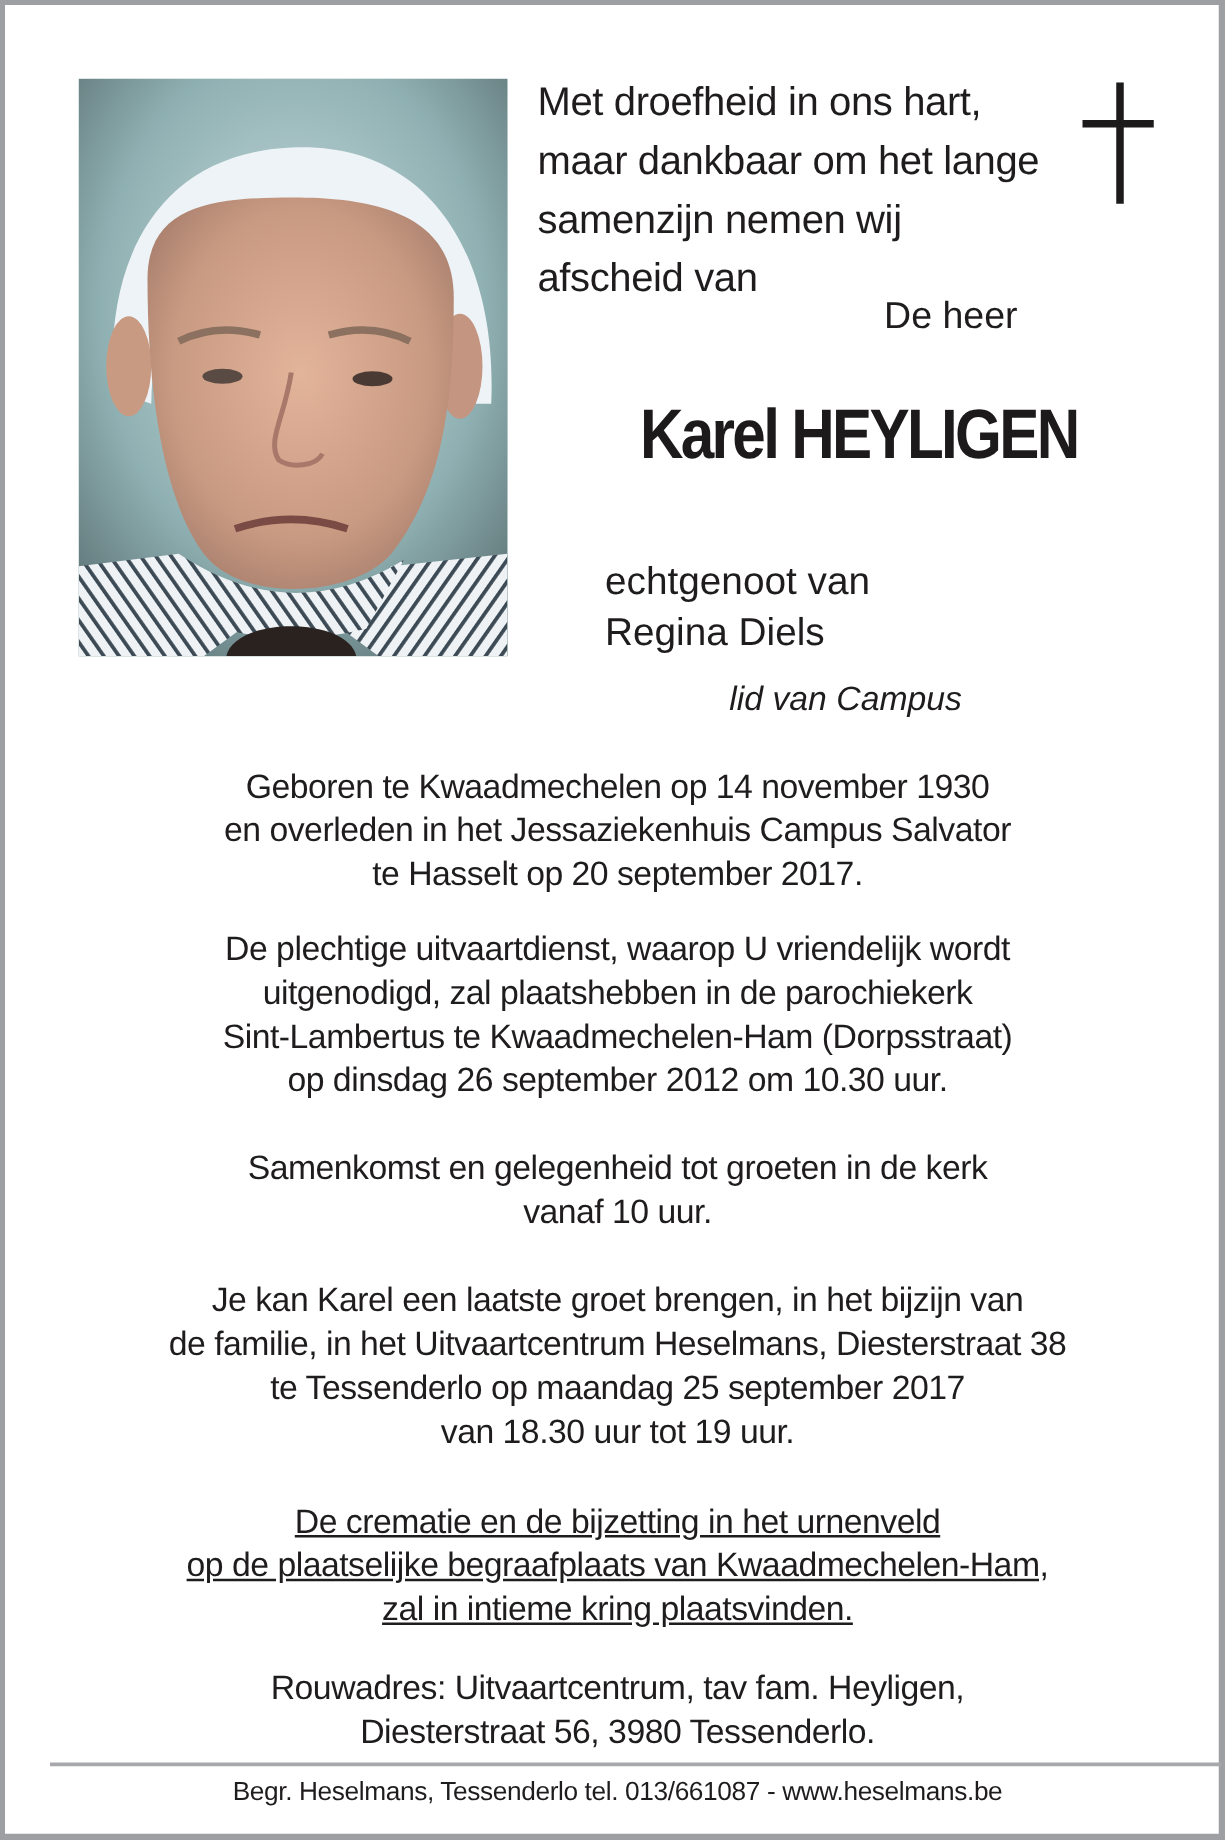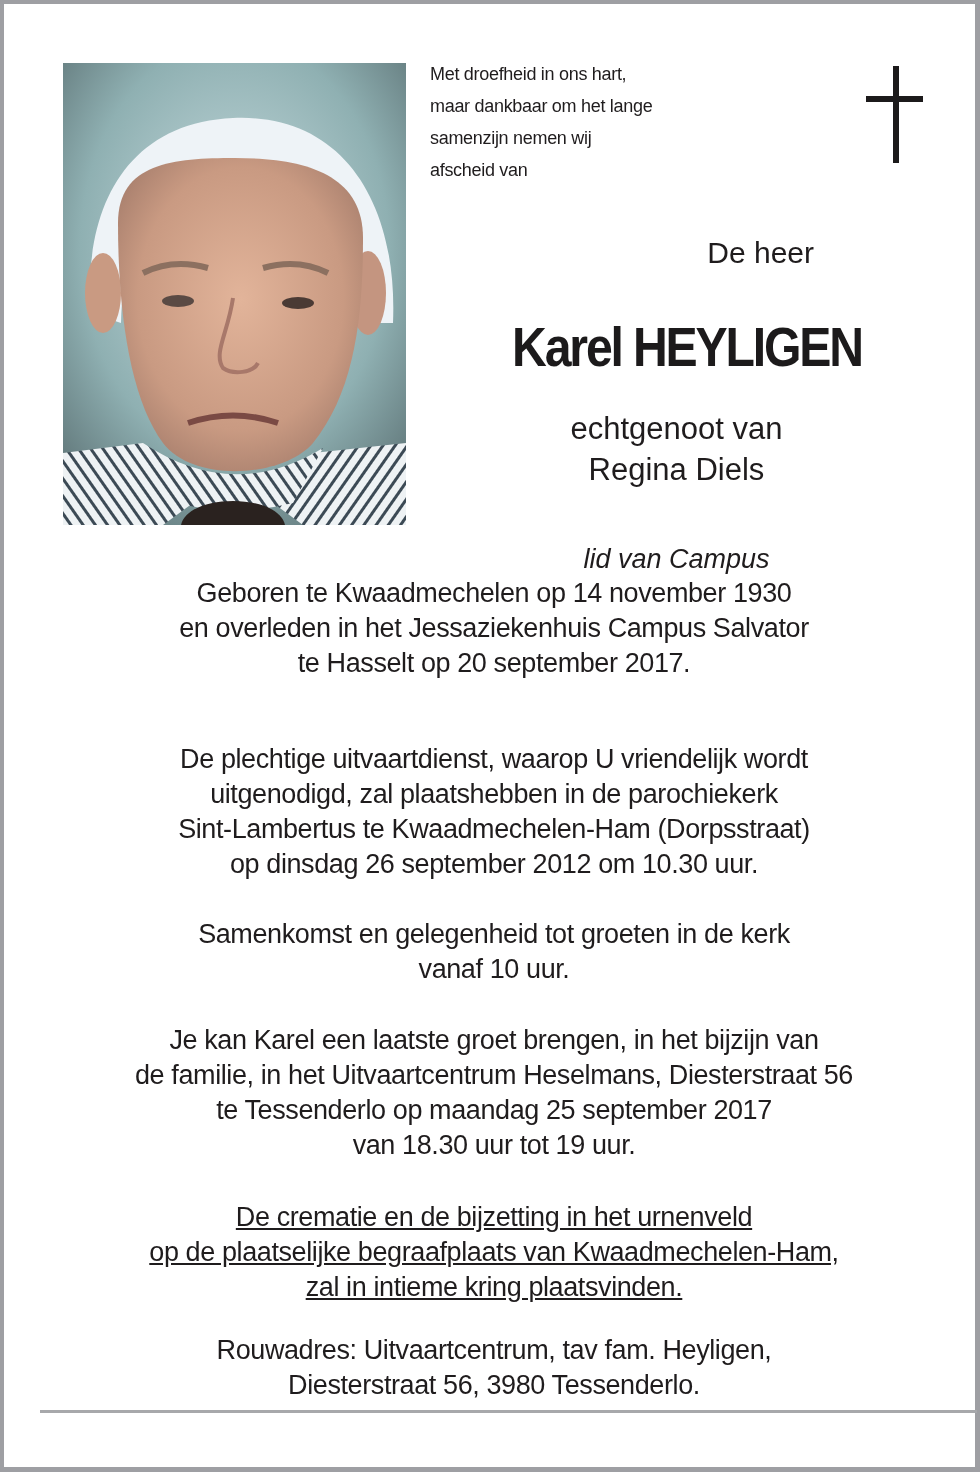--- a/index.html
+++ b/index.html
@@ -21,22 +21,22 @@
       position: absolute;
       left: 59px; top: 59px;
       width: 343px; height: 462px;
       overflow: hidden;
       background: #7e9c9e;
     }
     .photo svg { display: block; }
     .intro {
       position: absolute;
       left: 426px; top: 54px;
-      font-size: 18px;
-      line-height: 32px;
+      font-size: 32px;
+      line-height: 47px;
       letter-spacing: -0.3px;
       white-space: pre-line;
     }
     .cross {
       position: absolute;
       left: 862px; top: 62px;
       width: 60px; height: 98px;
     }
     .cross .v { position: absolute; left: 27px; top: 0; width: 6px; height: 97px; background: #1c1a1b; }
     .cross .h { position: absolute; left: 0; top: 30px; width: 57px; height: 6px; background: #1c1a1b; }
@@ -52,22 +52,21 @@
       text-align: center;
       font-size: 56px;
       font-weight: bold;
       letter-spacing: -2.5px;
       transform: scaleX(0.86);
       transform-origin: center;
       color: #1c1a1b;
     }
     .spouse {
       position: absolute;
-      left: 480px; width: 385px; top: 404px;
-      text-align: center;
+      left: 480px; width: 385px; top: 440px;
       font-size: 31px;
       line-height: 41px;
       white-space: pre-line;
     }
     .membership {
       position: absolute;
       left: 480px; width: 385px; top: 540px;
       text-align: center;
       font-size: 27px;
       font-style: italic;
@@ -161,34 +160,35 @@
 
   <div class="salutation">De heer</div>
 
   <div class="name">Karel HEYLIGEN</div>
 
   <div class="spouse">echtgenoot van
 Regina Diels</div>
 
   <div class="membership">lid van Campus</div>
 
-  <div class="paragraph" style="top: 572px;">Geboren te Kwaadmechelen op 14 november 1930
+  <div class="paragraph" style="top: 608px;">Geboren te Kwaadmechelen op 14 november 1930
 en overleden in het Jessaziekenhuis Campus Salvator
 te Hasselt op 20 september 2017.</div>
   <div class="paragraph" style="top: 738px;">De plechtige uitvaartdienst, waarop U vriendelijk wordt
 uitgenodigd, zal plaatshebben in de parochiekerk
 Sint-Lambertus te Kwaadmechelen-Ham (Dorpsstraat)
 op dinsdag 26 september 2012 om 10.30 uur.</div>
   <div class="paragraph" style="top: 913px;">Samenkomst en gelegenheid tot groeten in de kerk
 vanaf 10 uur.</div>
   <div class="paragraph" style="top: 1019px;">Je kan Karel een laatste groet brengen, in het bijzijn van
-de familie, in het Uitvaartcentrum Heselmans, Diesterstraat 56
+de familie, in het Uitvaartcentrum Heselmans, Diesterstraat 38
 te Tessenderlo op maandag 25 september 2017
 van 18.30 uur tot 19 uur.</div>
   <div class="paragraph" style="top: 1196px; text-decoration: underline;">De crematie en de bijzetting in het urnenveld
 op de plaatselijke begraafplaats van Kwaadmechelen-Ham,
 zal in intieme kring plaatsvinden.</div>
   <div class="paragraph" style="top: 1329px;">Rouwadres: Uitvaartcentrum, tav fam. Heyligen,
 Diesterstraat 56, 3980 Tessenderlo.</div>
 
   <div class="divider"></div>
 
+  <div class="footer">Begr. Heselmans, Tessenderlo tel. 013/661087 - www.heselmans.be</div>
 </div>
 
 </body></html>

